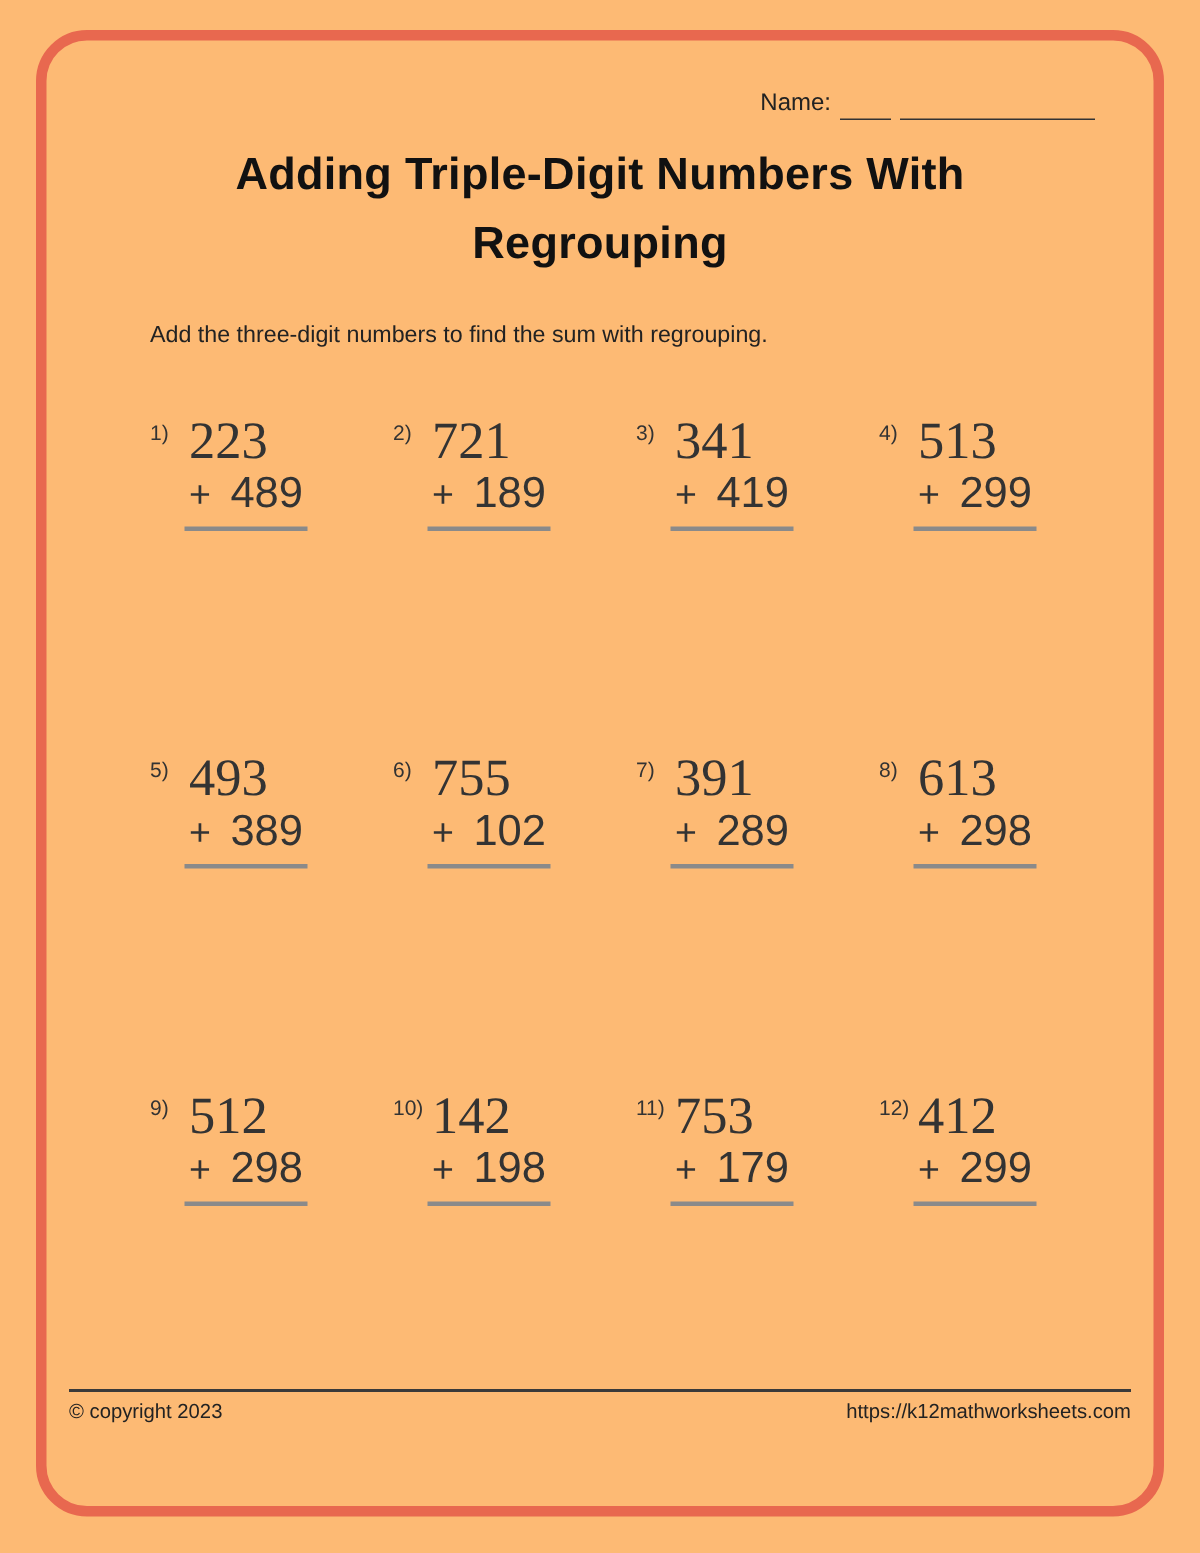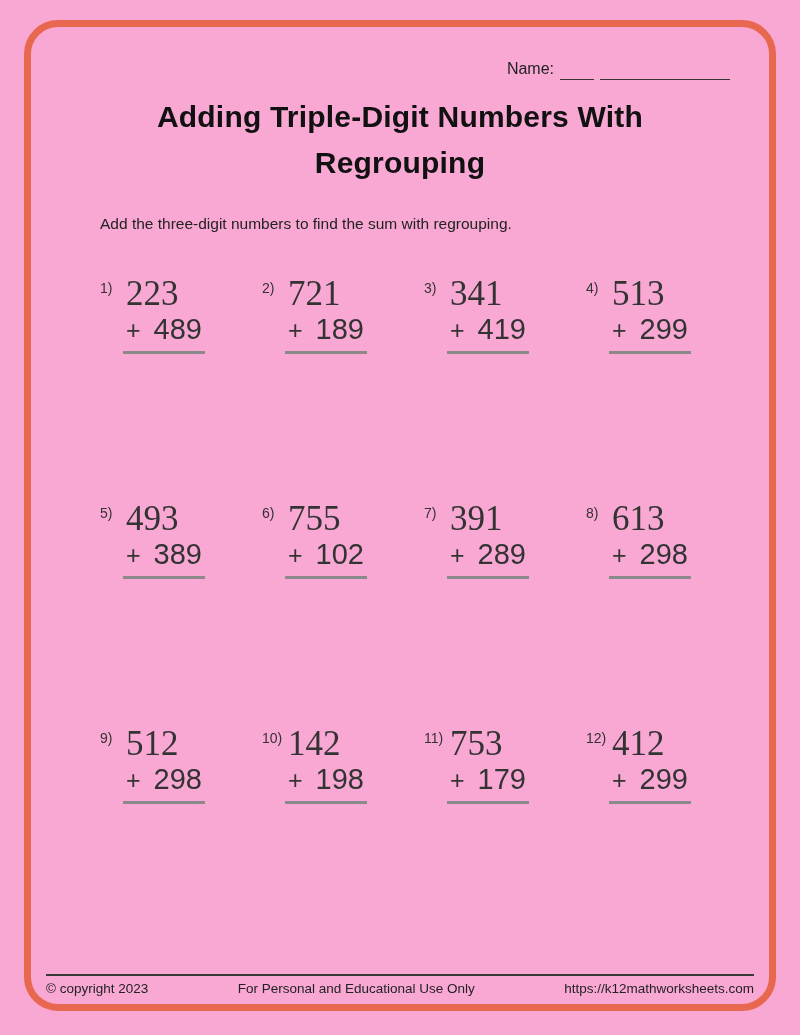--- a/index.html
+++ b/index.html
@@ -5,21 +5,21 @@
   * { margin: 0; padding: 0; box-sizing: border-box; }
   html, body { background: #ffffff; }
   body {
     font-family: "Liberation Sans", "DejaVu Sans", sans-serif;
     color: #1b1b1b;
   }
   .page {
     position: relative;
     width: 800px;
     height: 1035px;
-    background: #f9a8d4;
+    background: #fdba74;
     overflow: hidden;
   }
   .border-frame {
     position: absolute;
     left: 24px; top: 20px; right: 24px; bottom: 24px;
     border: 7px solid #E8684F;
     border-radius: 34px;
     pointer-events: none;
   }
   
@@ -106,21 +106,21 @@
     width: 82px;
     margin-left: -3px;
     margin-top: 3px;
     border-bottom: 3px solid #8a8a8a;
   }
   
   .footer {
     position: absolute;
     left: 46px;
     right: 46px;
-    top: 974px;
+    top: 926px;
   }
   .footer-divider {
     border-top: 2px solid #3a3a3a;
   }
   .footer-row {
     display: flex;
     justify-content: space-between;
     align-items: center;
     padding-top: 5px;
     font-size: 13.5px;
@@ -287,18 +287,17 @@
         </div>
         <div class="answer-line"></div>
       </div>
     </div>
   </div>
 
   <div class="footer">
     <div class="footer-divider"></div>
     <div class="footer-row">
       <span>© copyright 2023</span>
-      <span>For Personal and Educational Use Only</span>
       <span>https://k12mathworksheets.com</span>
     </div>
   </div>
 
 </div>
 
 </body></html>

